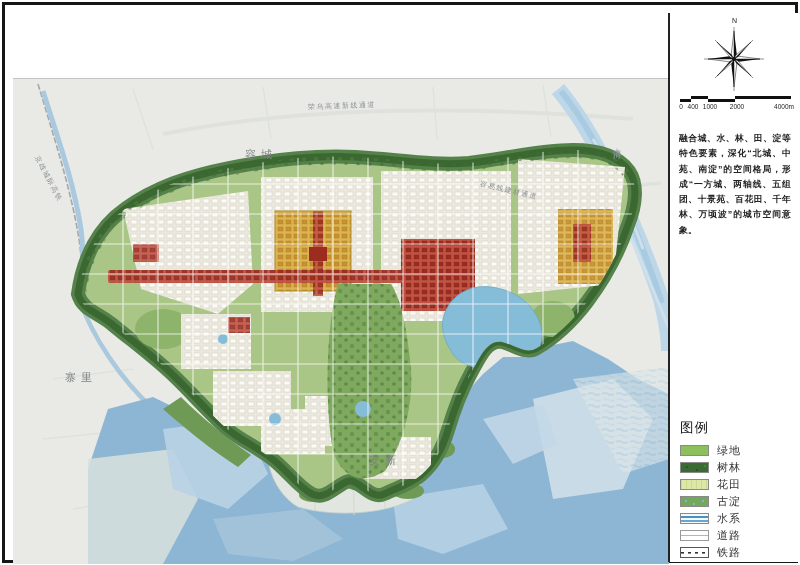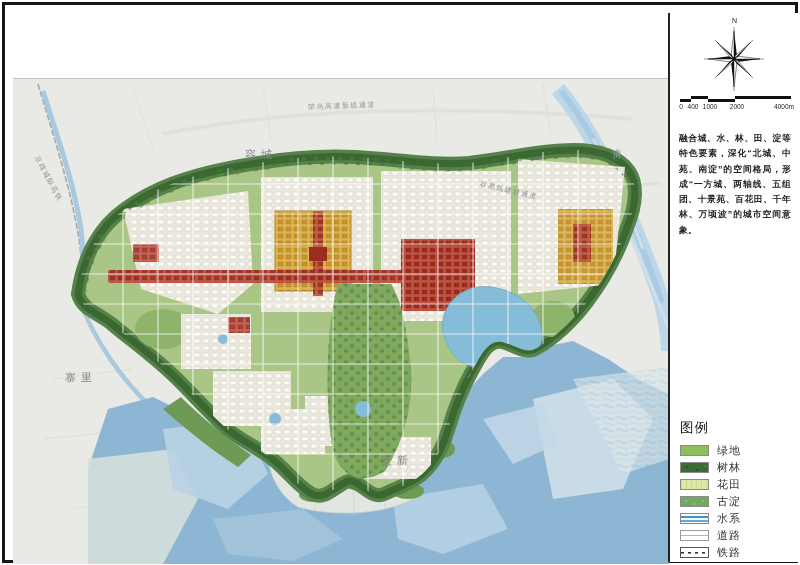--- a/index.html
+++ b/index.html
@@ -166,21 +166,21 @@
             <g stroke="#ffffff" stroke-width="1.1" opacity="0.75">
               <path d="M110,60 V420 M145,60 V420 M180,60 V430 M215,60 V430 M250,60 V430 M285,60 V440 M320,60 V440 M355,60 V440 M390,60 V430 M425,60 V420 M460,60 V380 M495,60 V330 M530,60 V300 M565,60 V260"></path>
               <path d="M60,105 H630 M60,135 H630 M60,165 H630 M60,195 H630 M60,225 H610 M70,255 H590 M90,285 H560 M120,315 H520 M160,345 H470 M200,375 H440"></path>
             </g>
           </g>
         </g>
       </svg>
 
       <div class="maplabel" style="left:232px;top:55px;margin-top:13px;">容城</div>
       <div class="maplabel" style="left:52px;top:291px;text-align:right;">寨里</div>
-      <div class="maplabel" style="left:368px;top:374px;">安新</div>
+      <div class="maplabel" style="left:356px;top:374px;">安新</div>
       <div class="maplabel vert" style="left:597px;top:62px;">大清河</div>
       <div class="maplabel small" style="left:28px;top:75px;transform:rotate(62deg);transform-origin:left top;">京雄城际高铁</div>
       <div class="maplabel small" style="left:295px;top:22px;transform:rotate(-2deg);">荣乌高速新线通道</div>
       <div class="maplabel small" style="left:468px;top:100px;transform:rotate(13deg);transform-origin:left top;">容易线建材通道</div>
     </div>
 
     <div class="sidebar">
       <div class="compassN">N</div>
       <svg class="compass" width="62" height="68" viewBox="0 0 62 68">
         <g stroke="#666" stroke-width="0.7">

